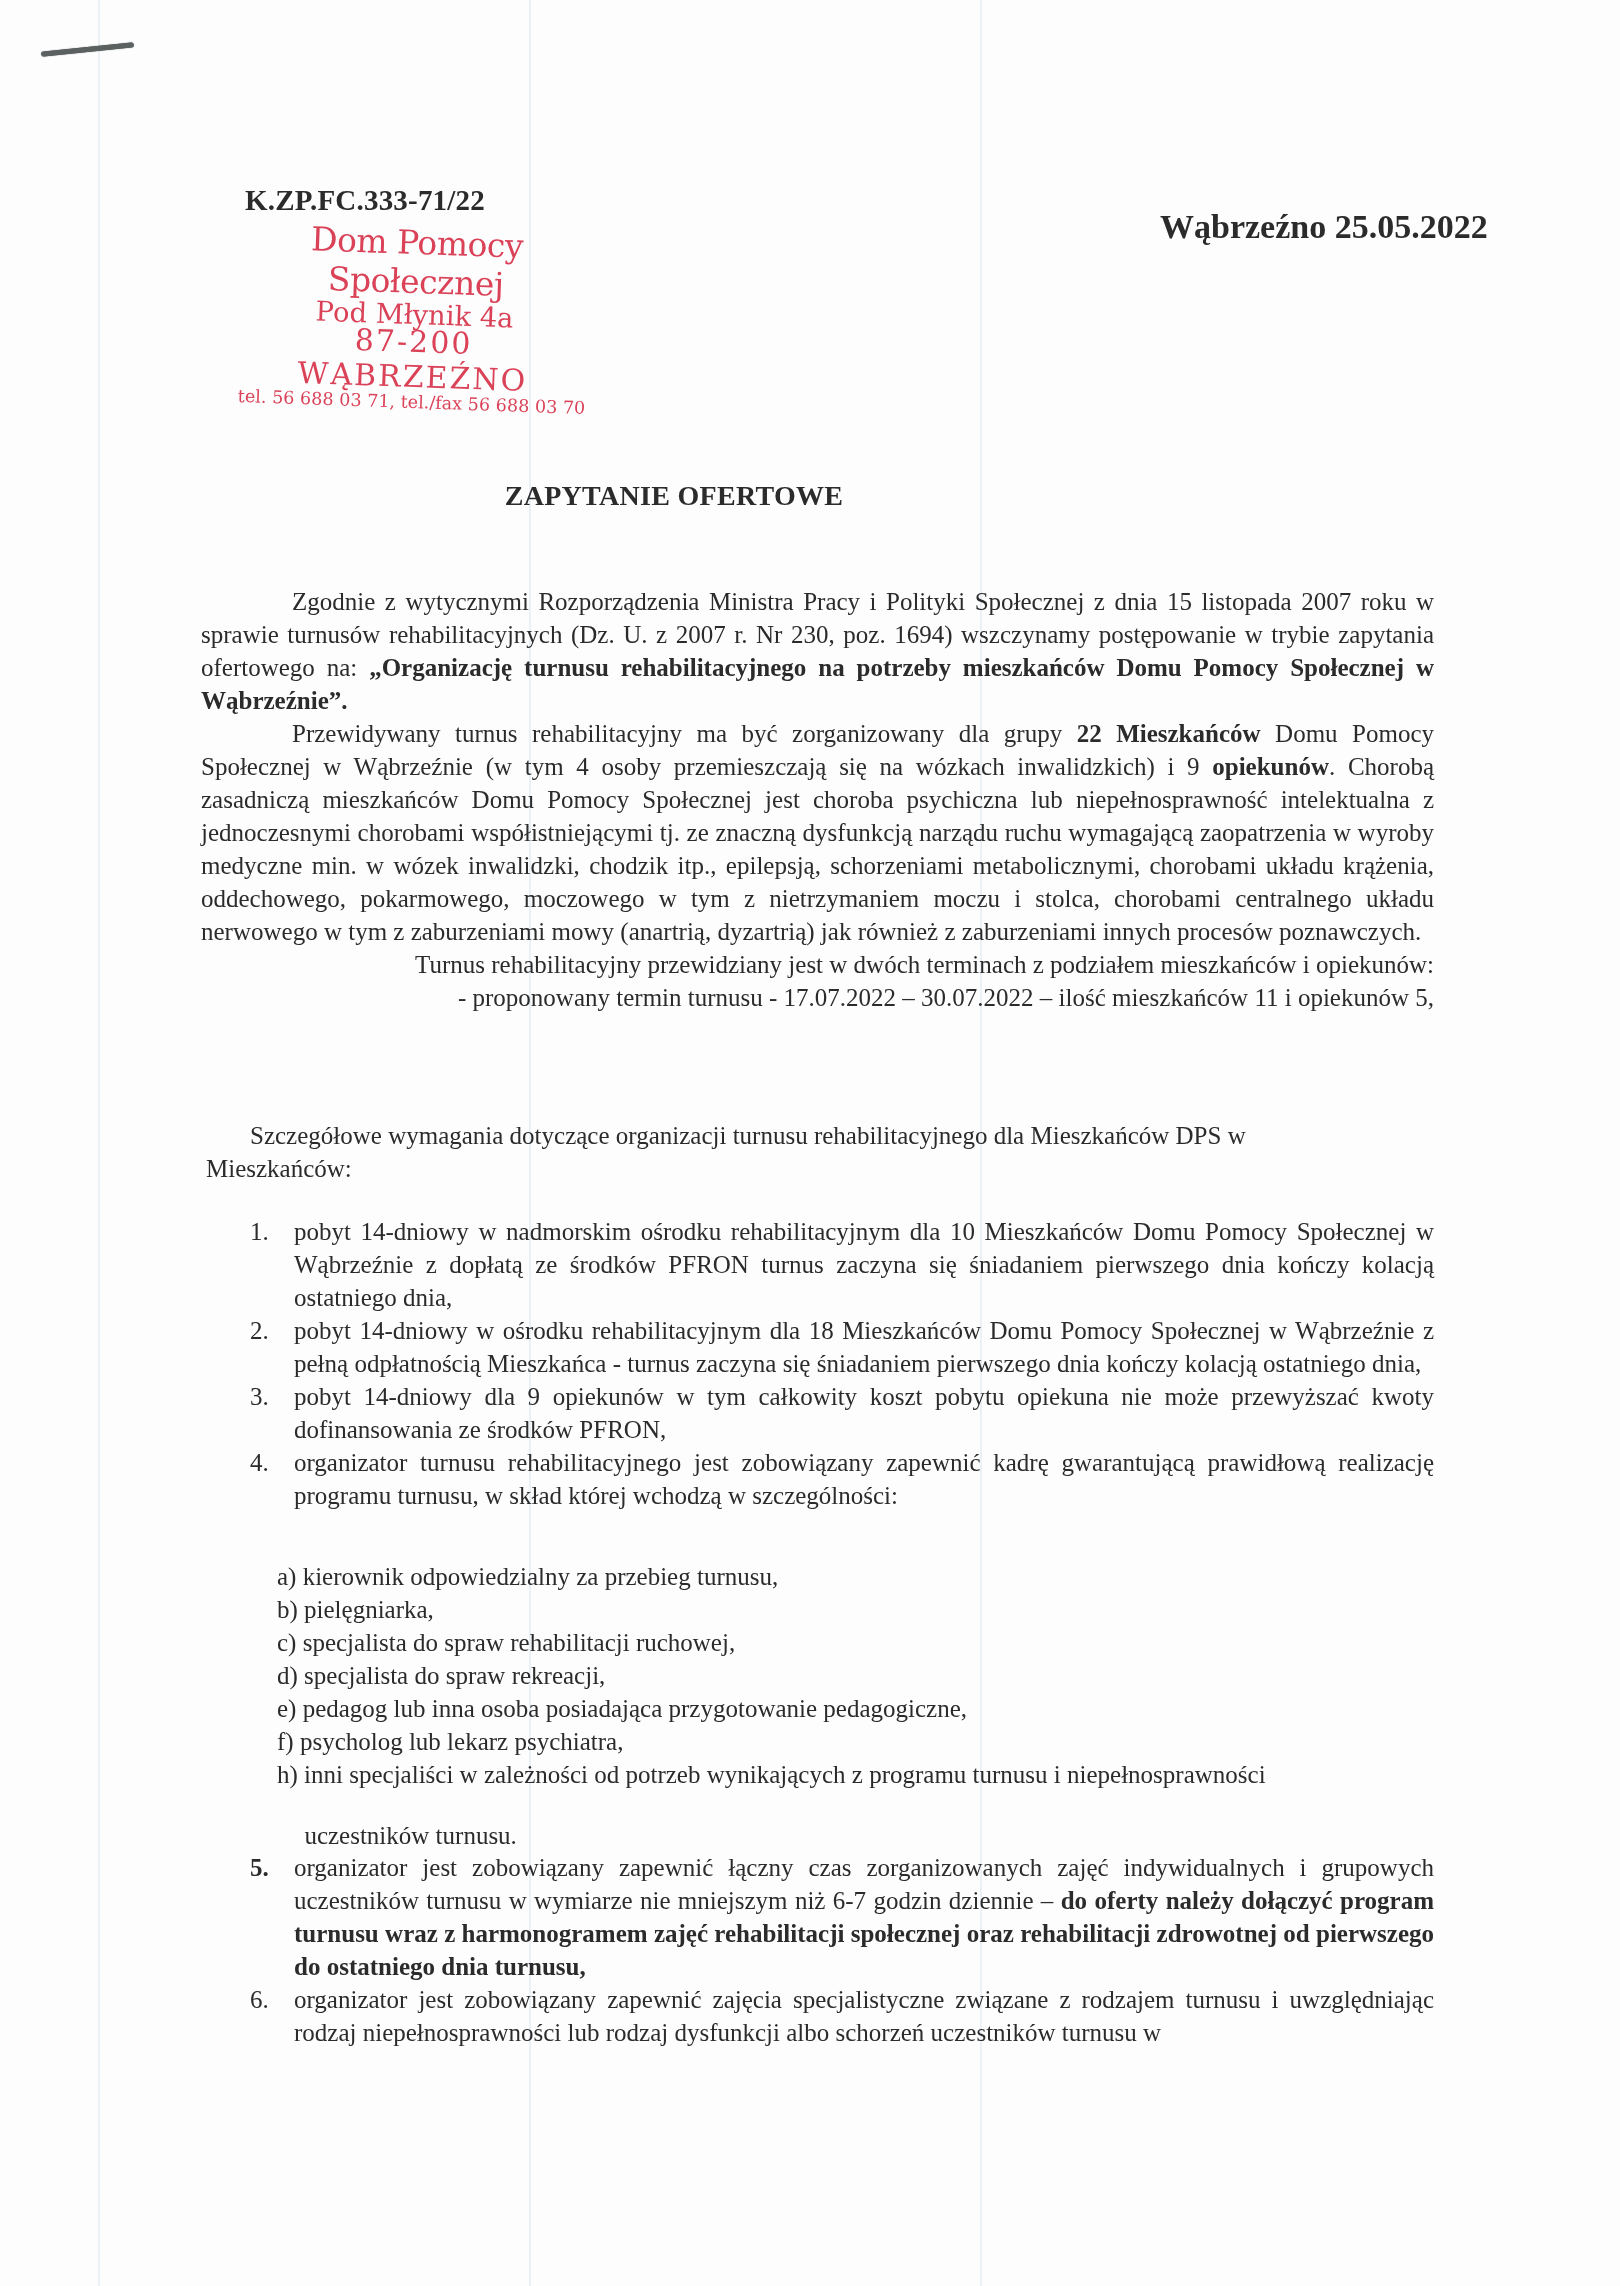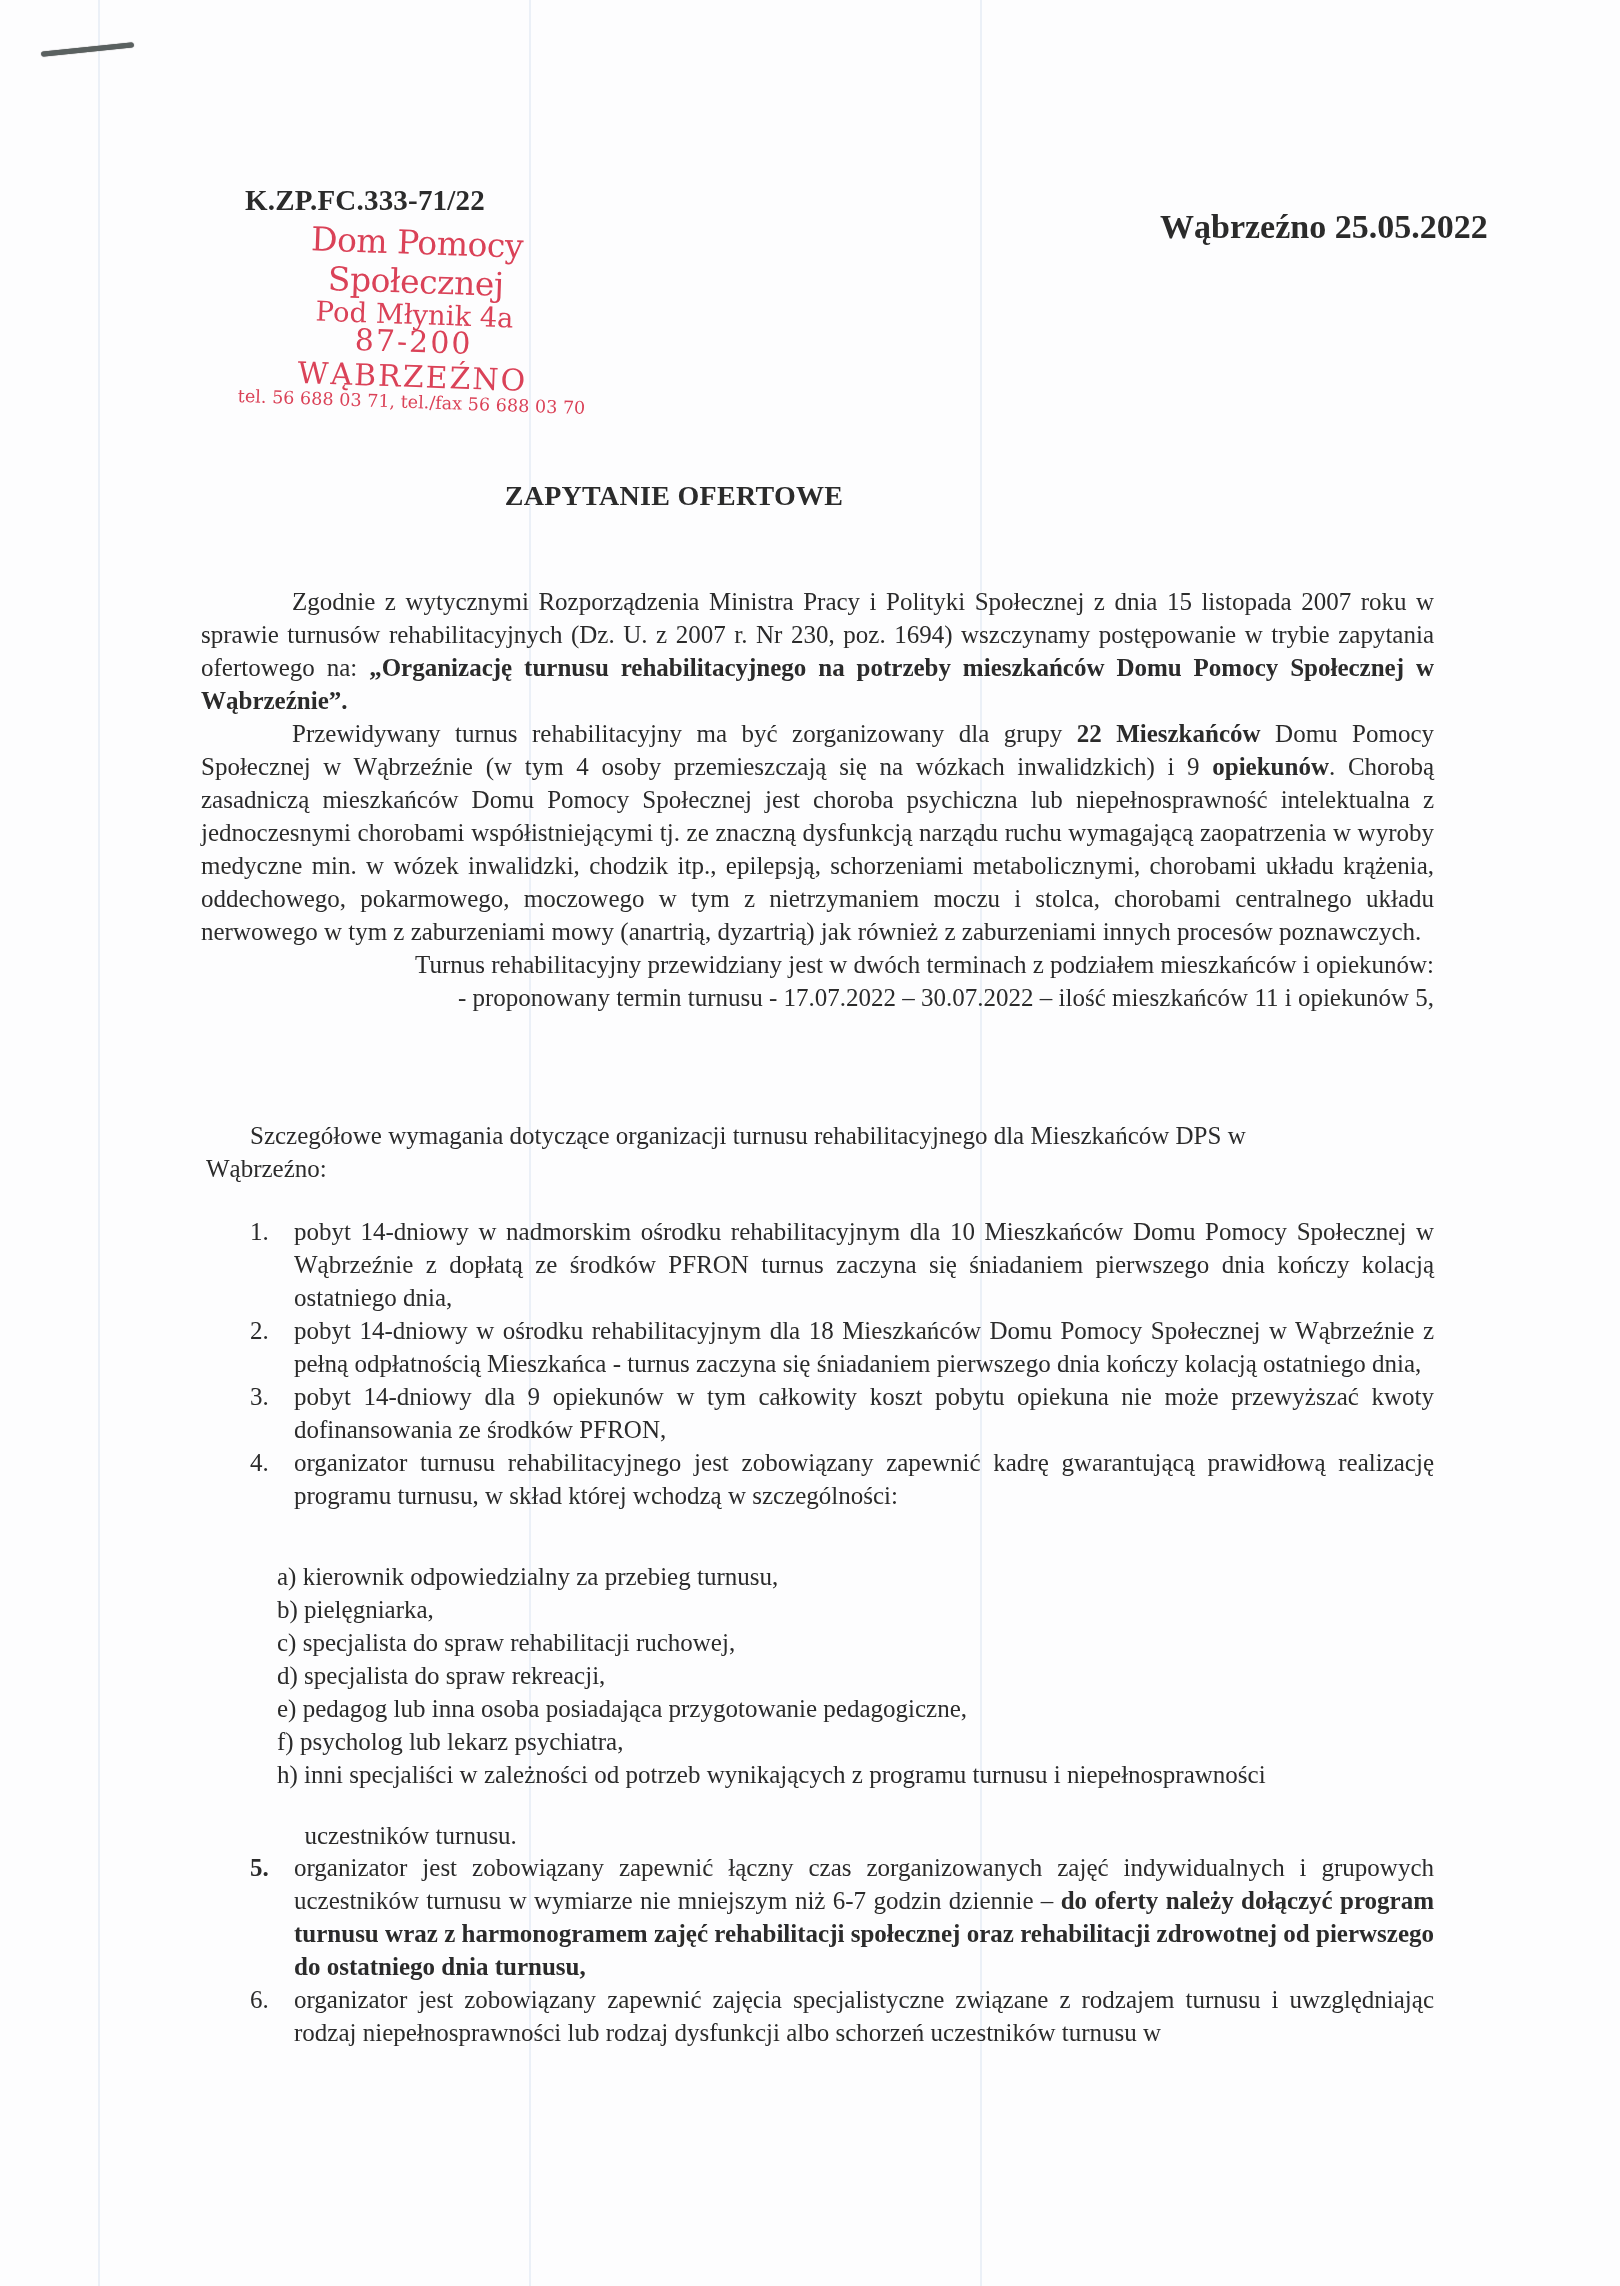--- a/index.html
+++ b/index.html
@@ -62,21 +62,21 @@
     <p class="indent"><span>Zgodnie z wytycznymi Rozporządzenia Ministra Pracy i Polityki Społecznej z dnia 15 listopada 2007 roku w sprawie turnusów rehabilitacyjnych (Dz. U. z 2007 r. Nr 230, poz. 1694) wszczynamy postępowanie w trybie zapytania ofertowego na: </span><b>„Organizację turnusu rehabilitacyjnego na potrzeby mieszkańców Domu Pomocy Społecznej w Wąbrzeźnie”.</b></p>
     <p class="indent"><span>Przewidywany turnus rehabilitacyjny ma być zorganizowany dla grupy </span><b>22 Mieszkańców</b><span> Domu Pomocy Społecznej w Wąbrzeźnie (w tym 4 osoby przemieszczają się na wózkach inwalidzkich) i 9 </span><b>opiekunów</b><span>. Chorobą zasadniczą mieszkańców Domu Pomocy Społecznej jest choroba psychiczna lub niepełnosprawność intelektualna z jednoczesnymi chorobami współistniejącymi tj. ze znaczną dysfunkcją narządu ruchu wymagającą zaopatrzenia w wyroby medyczne min. w wózek inwalidzki, chodzik itp., epilepsją, schorzeniami metabolicznymi, chorobami układu krążenia, oddechowego, pokarmowego, moczowego w tym z nietrzymaniem moczu i stolca, chorobami centralnego układu nerwowego w tym z zaburzeniami mowy (anartrią, dyzartrią) jak również z zaburzeniami innych procesów poznawczych.</span></p>
     <div class="sched">
       <div>Turnus rehabilitacyjny przewidziany jest w dwóch terminach z podziałem mieszkańców i opiekunów:</div>
       <div>- proponowany termin turnusu -  17.07.2022  – 30.07.2022 – ilość mieszkańców 11 i opiekunów 5,</div>
     </div>
   </div>
 
   <div class="abs detail-intro">
     <div>Szczegółowe wymagania  dotyczące organizacji turnusu rehabilitacyjnego dla Mieszkańców DPS w</div>
-    <div class="cont">Wąbrzeźno:</div>
+    <div class="cont">Mieszkańców:</div>
   </div>
 
   <div class="abs req-list req-a">
     <div class="req"><span class="num">1.</span><span>pobyt 14-dniowy w nadmorskim ośrodku rehabilitacyjnym dla 10 Mieszkańców Domu Pomocy Społecznej w Wąbrzeźnie z  dopłatą ze  środków PFRON turnus zaczyna się śniadaniem pierwszego dnia kończy kolacją ostatniego dnia,</span></div>
     <div class="req"><span class="num">2.</span><span>pobyt 14-dniowy w ośrodku rehabilitacyjnym dla 18 Mieszkańców Domu Pomocy Społecznej w Wąbrzeźnie z pełną odpłatnością Mieszkańca - turnus zaczyna się śniadaniem pierwszego dnia kończy kolacją ostatniego dnia,</span></div>
     <div class="req"><span class="num">3.</span><span>pobyt 14-dniowy dla 9 opiekunów w tym całkowity koszt pobytu opiekuna nie może przewyższać kwoty dofinansowania ze środków PFRON,</span></div>
     <div class="req"><span class="num">4.</span><span>organizator turnusu rehabilitacyjnego jest zobowiązany zapewnić kadrę gwarantującą prawidłową realizację programu turnusu, w skład której wchodzą w szczególności:</span></div>
   </div>
 
   <div class="abs roles">

